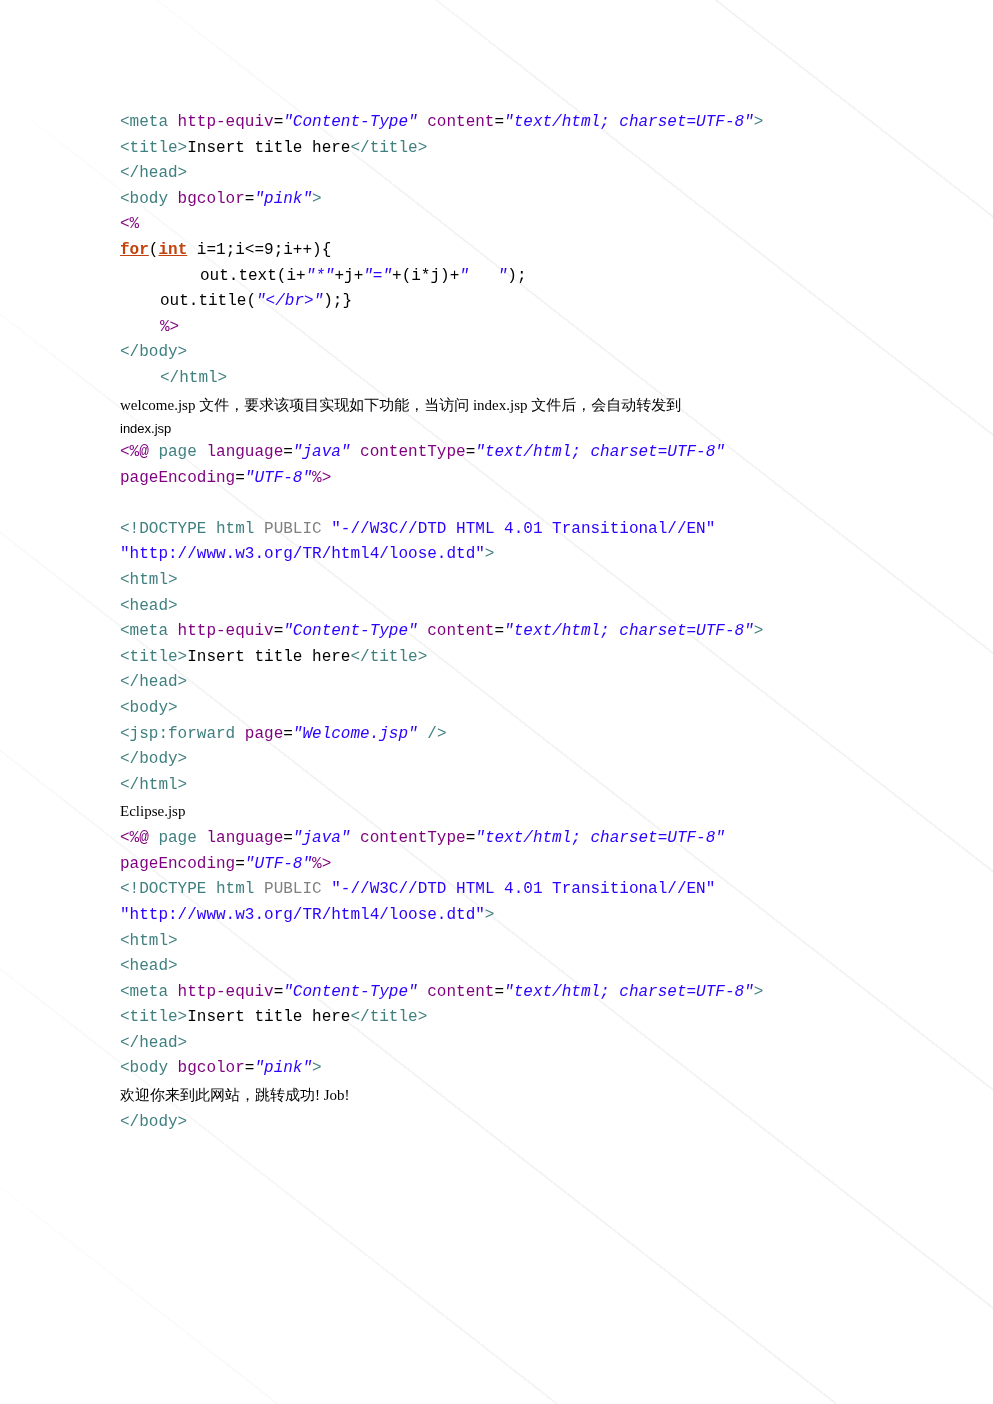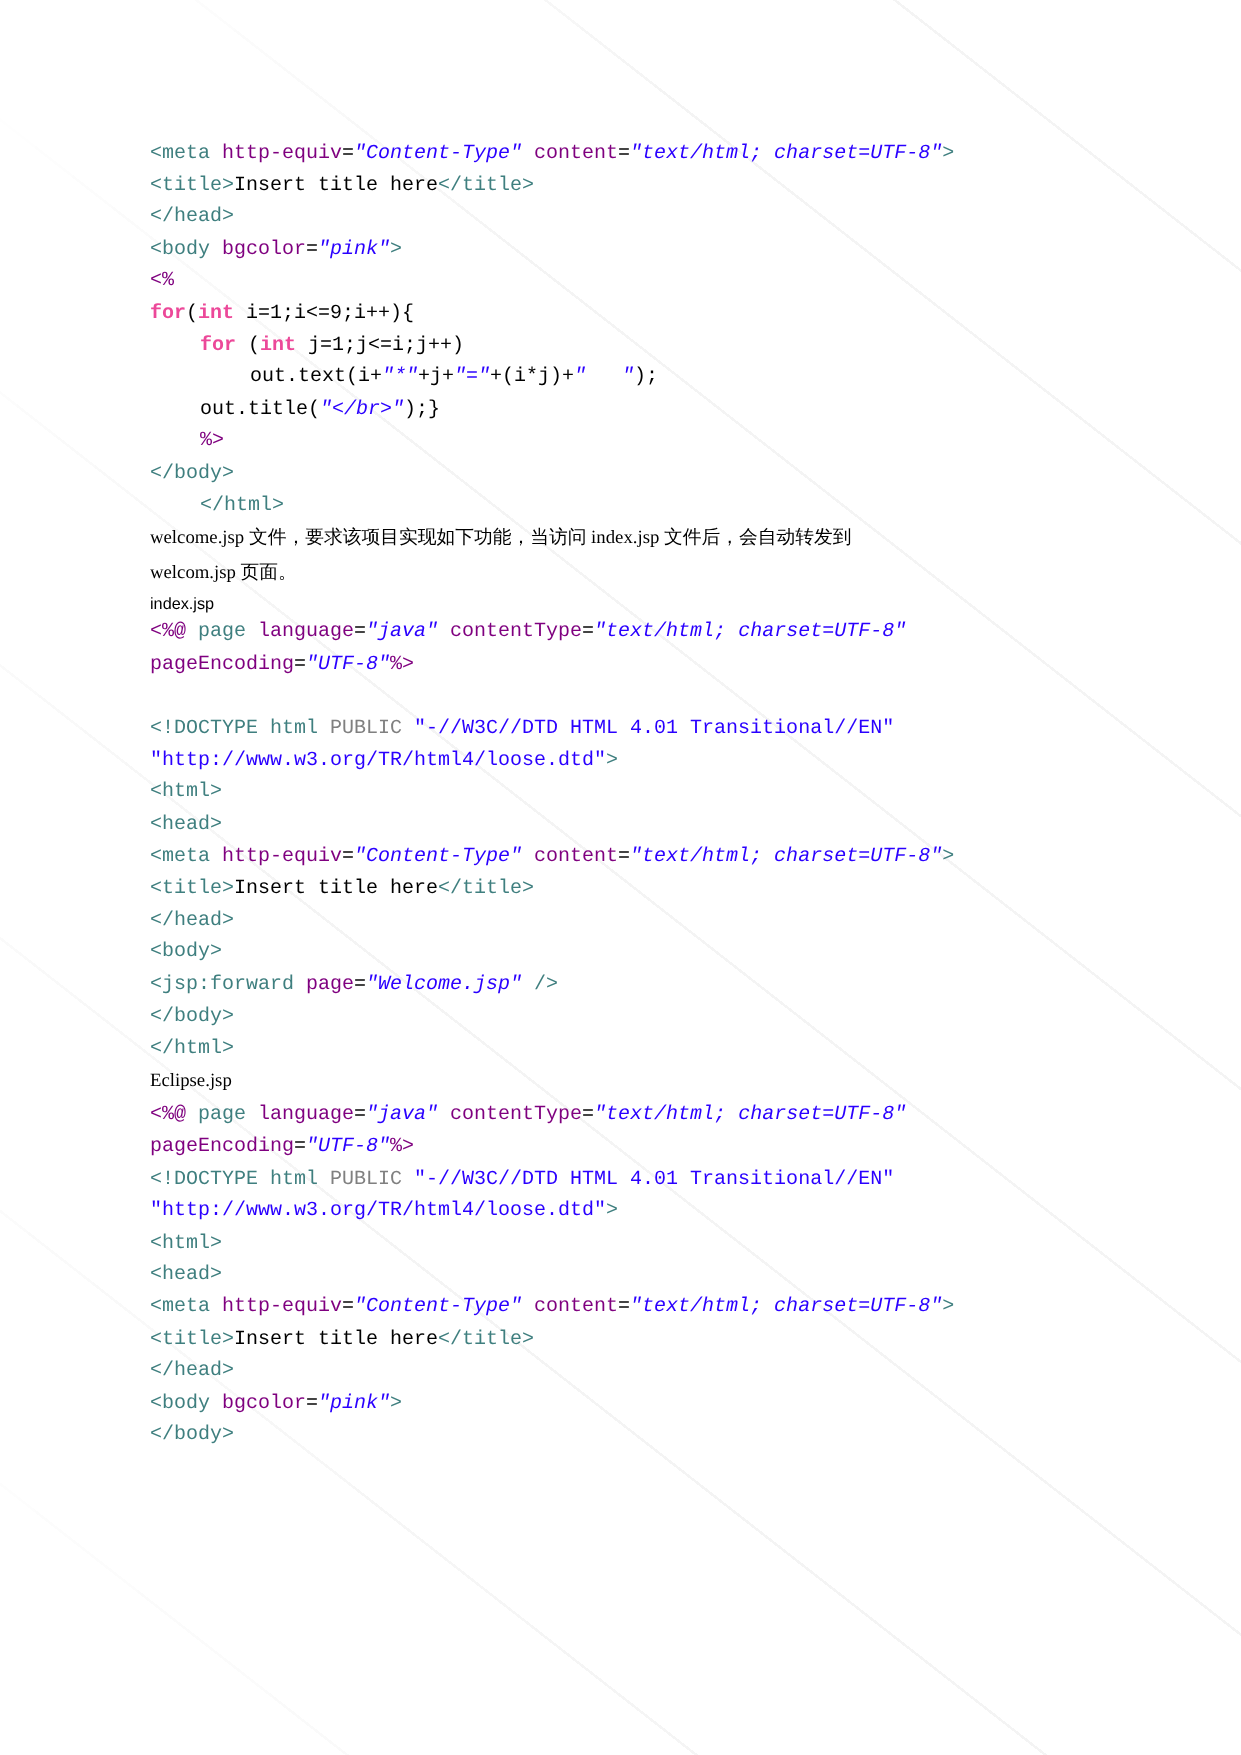--- a/index.html
+++ b/index.html
@@ -26,21 +26,21 @@
         rgba(0,0,0,0.045) 170px,
         rgba(0,0,0,0.045) 172px
       );
     -webkit-mask-image: radial-gradient(ellipse 140% 100% at 100% 50%, #000 0%, #000 55%, transparent 85%);
             mask-image: radial-gradient(ellipse 140% 100% at 100% 50%, #000 0%, #000 55%, transparent 85%);
   }
   .page { position: relative; z-index: 1; }
   .code { white-space: pre; }
   .indent1 { padding-left: 40px; }
   .indent2 { padding-left: 80px; }
-  .kw { color: #ec4899; font-weight: bold; }
+  .kw { color: #c2410c; font-weight: bold; text-decoration: underline; }
   .tag { color: #3f7f7f; }
   .attr { color: #7f007f; }
   .str { color: #2a00ff; font-style: italic; }
   .dtd { color: #808080; }
   .dtdstr { color: #2a00ff; }
   .prose {
     font-family: "SimSun", "Songti SC", serif;
     font-size: 15px;
     color: #000;
     text-align: justify;
@@ -58,29 +58,27 @@
 <div class="watermark"></div>
 
 <div class="page">
 
   <div class="code"><span class="tag">&lt;meta </span><span class="attr">http-equiv</span><span>=</span><span class="str">"Content-Type"</span><span class="attr"> content</span><span>=</span><span class="str">"text/html; charset=UTF-8"</span><span class="tag">&gt;</span></div>
   <div class="code"><span class="tag">&lt;title&gt;</span><span>Insert title here</span><span class="tag">&lt;/title&gt;</span></div>
   <div class="code"><span class="tag">&lt;/head&gt;</span></div>
   <div class="code"><span class="tag">&lt;body </span><span class="attr">bgcolor</span><span>=</span><span class="str">"pink"</span><span class="tag">&gt;</span></div>
   <div class="code"><span class="attr">&lt;%</span></div>
   <div class="code"><span class="kw">for</span><span>(</span><span class="kw">int</span><span> i=1;i&lt;=9;i++){</span></div>
-  <div class="code indent1"><span class="kw">for </span><span>(</span><span class="kw">int</span><span> j=1;j&lt;=i;j++)</span></div>
   <div class="code indent2"><span>out.text(i+</span><span class="str">"*"</span><span>+j+</span><span class="str">"="</span><span>+(i*j)+</span><span class="str">"   "</span><span>);</span></div>
   <div class="code indent1"><span>out.title(</span><span class="str">"&lt;/br&gt;"</span><span>);}</span></div>
   <div class="code indent1"><span class="attr">%&gt;</span></div>
   <div class="code"><span class="tag">&lt;/body&gt;</span></div>
   <div class="code indent1"><span class="tag">&lt;/html&gt;</span></div>
 
   <div class="prose">welcome.jsp 文件，要求该项目实现如下功能，当访问 index.jsp 文件后，会自动转发到</div>
-  <div class="prose">welcom.jsp 页面。</div>
 
   <div class="filelabel">index.jsp</div>
   <div class="code"><span class="attr">&lt;%@ </span><span class="tag">page </span><span class="attr">language</span><span>=</span><span class="str">"java"</span><span class="attr"> contentType</span><span>=</span><span class="str">"text/html; charset=UTF-8"</span></div>
   <div class="code"><span class="attr">pageEncoding</span><span>=</span><span class="str">"UTF-8"</span><span class="attr">%&gt;</span></div>
   <div class="code">&nbsp;</div>
   <div class="code"><span class="tag">&lt;!DOCTYPE </span><span class="tag">html </span><span class="dtd">PUBLIC </span><span class="dtdstr">"-//W3C//DTD HTML 4.01 Transitional//EN"</span></div>
   <div class="code"><span class="dtdstr">"http://www.w3.org/TR/html4/loose.dtd"</span><span class="tag">&gt;</span></div>
   <div class="code"><span class="tag">&lt;html&gt;</span></div>
   <div class="code"><span class="tag">&lt;head&gt;</span></div>
   <div class="code"><span class="tag">&lt;meta </span><span class="attr">http-equiv</span><span>=</span><span class="str">"Content-Type"</span><span class="attr"> content</span><span>=</span><span class="str">"text/html; charset=UTF-8"</span><span class="tag">&gt;</span></div>
@@ -95,15 +93,16 @@
   <div class="code"><span class="attr">&lt;%@ </span><span class="tag">page </span><span class="attr">language</span><span>=</span><span class="str">"java"</span><span class="attr"> contentType</span><span>=</span><span class="str">"text/html; charset=UTF-8"</span></div>
   <div class="code"><span class="attr">pageEncoding</span><span>=</span><span class="str">"UTF-8"</span><span class="attr">%&gt;</span></div>
   <div class="code"><span class="tag">&lt;!DOCTYPE </span><span class="tag">html </span><span class="dtd">PUBLIC </span><span class="dtdstr">"-//W3C//DTD HTML 4.01 Transitional//EN"</span></div>
   <div class="code"><span class="dtdstr">"http://www.w3.org/TR/html4/loose.dtd"</span><span class="tag">&gt;</span></div>
   <div class="code"><span class="tag">&lt;html&gt;</span></div>
   <div class="code"><span class="tag">&lt;head&gt;</span></div>
   <div class="code"><span class="tag">&lt;meta </span><span class="attr">http-equiv</span><span>=</span><span class="str">"Content-Type"</span><span class="attr"> content</span><span>=</span><span class="str">"text/html; charset=UTF-8"</span><span class="tag">&gt;</span></div>
   <div class="code"><span class="tag">&lt;title&gt;</span><span>Insert title here</span><span class="tag">&lt;/title&gt;</span></div>
   <div class="code"><span class="tag">&lt;/head&gt;</span></div>
   <div class="code"><span class="tag">&lt;body </span><span class="attr">bgcolor</span><span>=</span><span class="str">"pink"</span><span class="tag">&gt;</span></div>
+  <div class="code prose" style="font-family:'SimSun','Songti SC',serif;"><span>欢迎你来到此网站，跳转成功! Job!</span></div>
   <div class="code"><span class="tag">&lt;/body&gt;</span></div>
 
 </div>
 
 </body></html>

